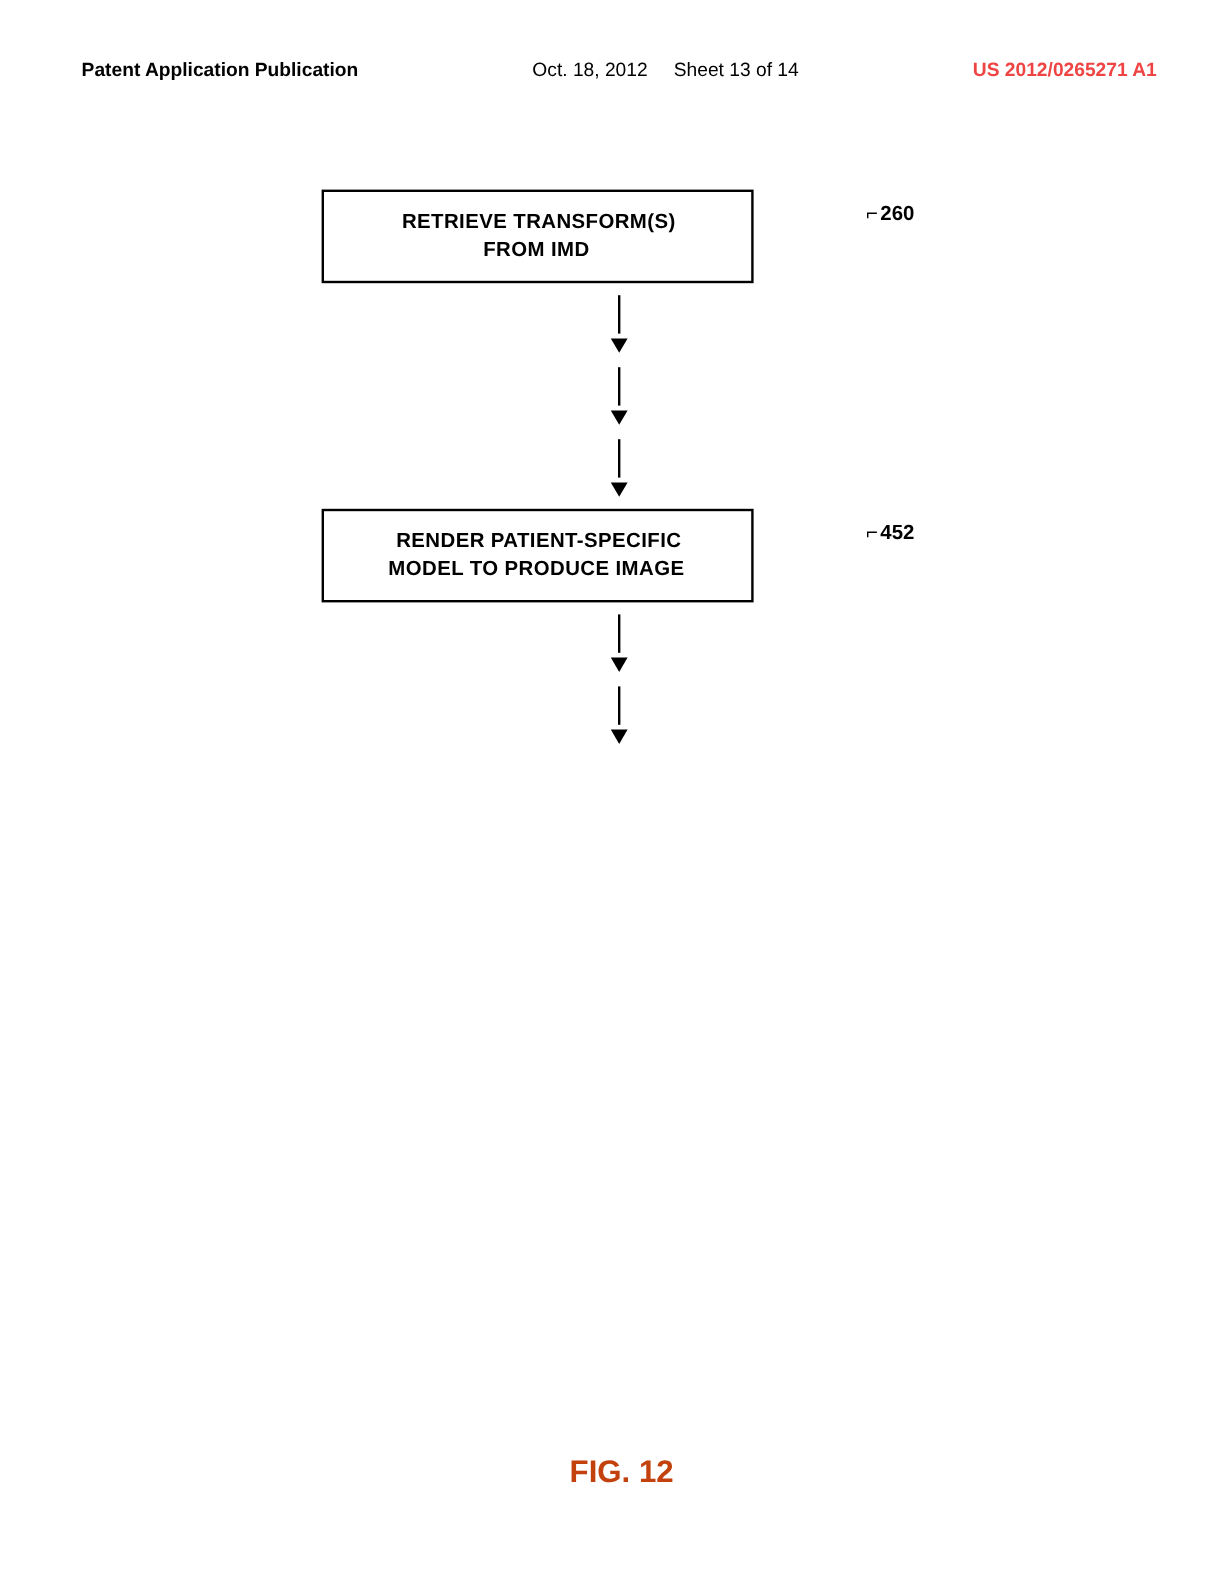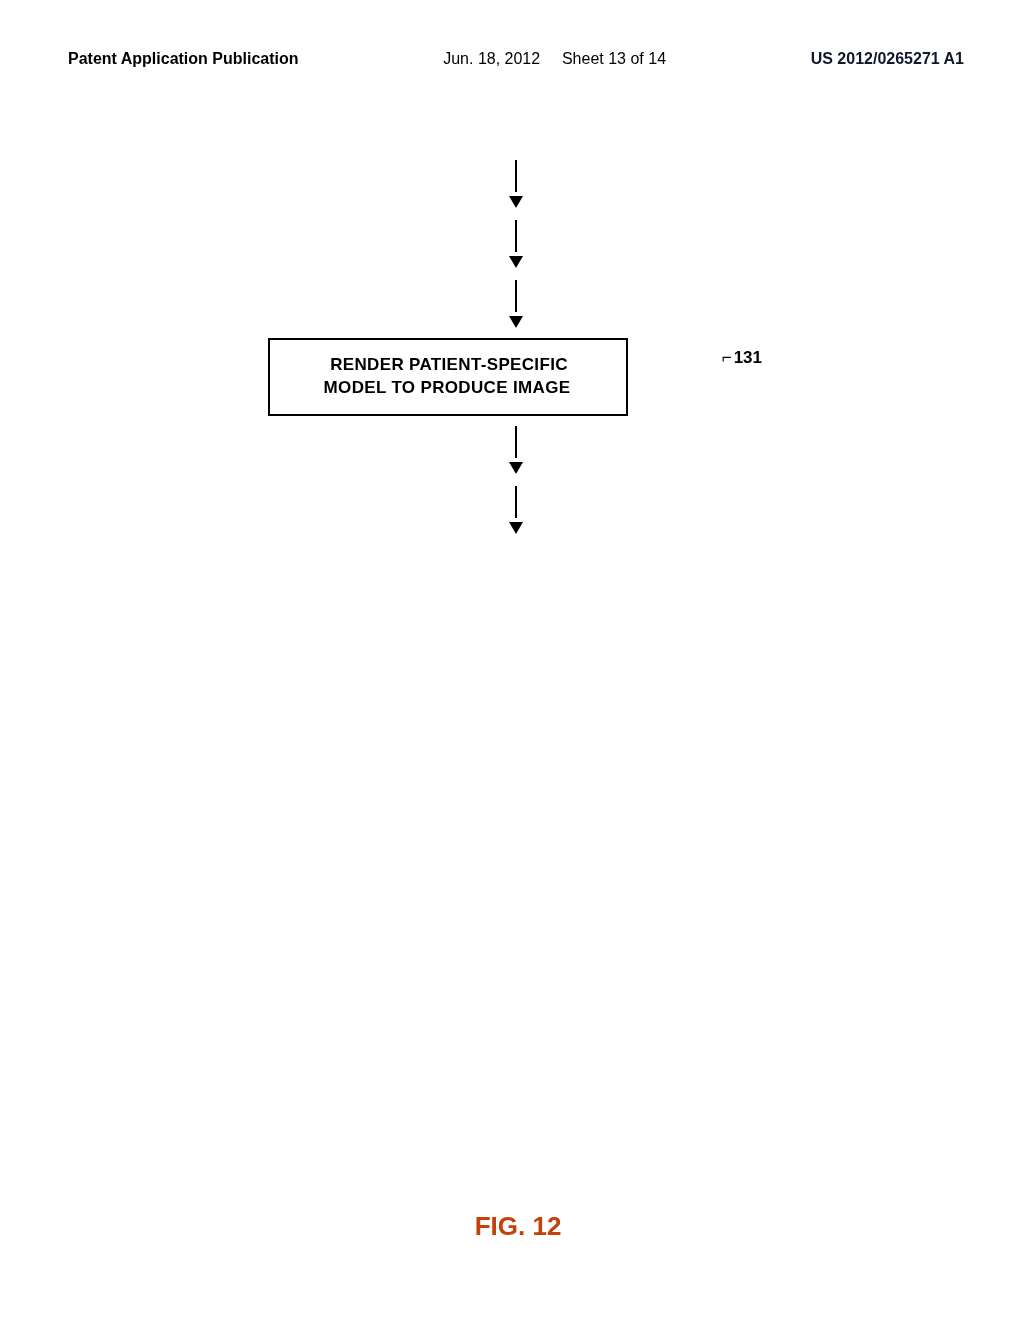--- a/index.html
+++ b/index.html
@@ -35,21 +35,21 @@
     .header-center {
       font-size: 16px;
       color: #000;
       text-align: center;
       line-height: 1.4;
     }
 
     .header-right {
       font-size: 16px;
       font-weight: bold;
-      color: #0f172a;
+      color: #ef4444;
       text-align: right;
       line-height: 1.4;
     }
 
     .flowchart-container {
       display: flex;
       flex-direction: column;
       align-items: center;
       padding-top: 60px;
       position: relative;
@@ -122,29 +122,36 @@
       font-weight: bold;
       color: #000;
     }
   </style>
 </head>
 <body>
 
 <div class="page-header">
   <div class="header-left">Patent Application Publication</div>
   <div class="header-center">
-    <span>Jun. 18, 2012</span>
+    <span>Oct. 18, 2012</span>
     &nbsp;&nbsp;
     <span>Sheet 13 of 14</span>
   </div>
   <div class="header-right">US 2012/0265271 A1</div>
 </div>
 
 <div class="flowchart-container">
 
+  <div class="flow-row">
+    <div class="flow-box">
+      <span style="white-space: pre-line;">RETRIEVE TRANSFORM(S)
+FROM IMD</span>
+    </div>
+    <div class="label-hook" style="position:absolute; right: 0; top: 10px; font-size:17px; font-weight:bold;">⌐<span>260</span></div>
+  </div>
 
   <div class="arrow-container">
     <div class="arrow-line">
       <div class="arrow-shaft"></div>
       <div class="arrow-head"></div>
     </div>
   </div>
 
 
   <div class="arrow-container">
@@ -160,21 +167,21 @@
       <div class="arrow-shaft"></div>
       <div class="arrow-head"></div>
     </div>
   </div>
 
   <div class="flow-row">
     <div class="flow-box">
       <span style="white-space: pre-line;">RENDER PATIENT-SPECIFIC
 MODEL TO PRODUCE IMAGE</span>
     </div>
-    <div class="label-hook" style="position:absolute; right: 0; top: 10px; font-size:17px; font-weight:bold;">⌐<span>131</span></div>
+    <div class="label-hook" style="position:absolute; right: 0; top: 10px; font-size:17px; font-weight:bold;">⌐<span>452</span></div>
   </div>
 
   <div class="arrow-container">
     <div class="arrow-line">
       <div class="arrow-shaft"></div>
       <div class="arrow-head"></div>
     </div>
   </div>
 
 

